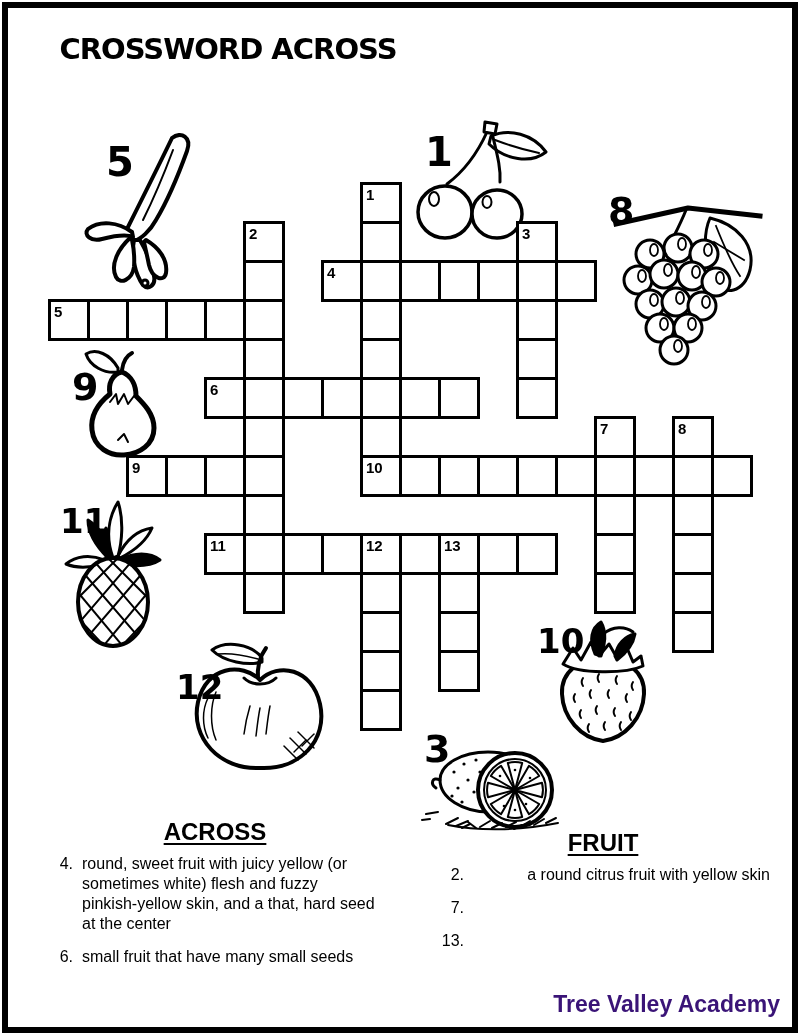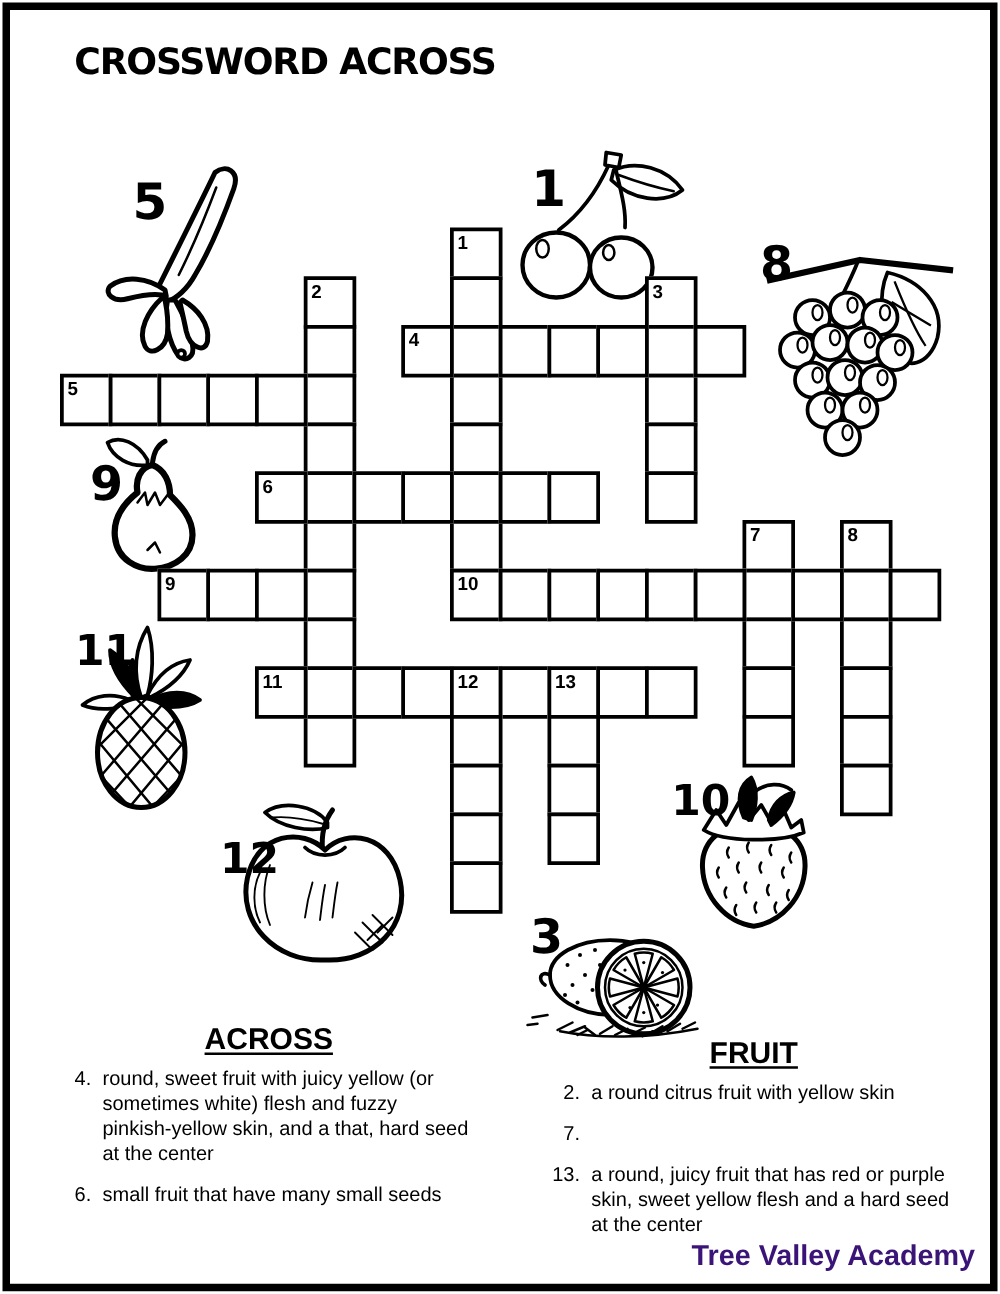--- a/index.html
+++ b/index.html
@@ -24,21 +24,21 @@
 
   
   .clues{position:absolute;z-index:3;}
   .clues-across{left:45px;top:820px;width:340px;}
   .clues-down{left:436px;top:831px;width:334px;}
   .clues h3{font-size:24px;line-height:24px;font-weight:bold;margin:0 0 10px 0;text-align:center;}
   .clues h3 span{text-decoration:underline;text-underline-offset:3px;}
   .clue{display:flex;margin-bottom:13px;font-size:16px;line-height:20px;}
   .clue-num{flex:none;width:28px;text-align:right;margin-right:9px;}
   .clues-across .clue-text{width:294px;}
-  .clues-down .clue-text{width:302px;}
+  .clues-down .clue-text{width:302px;text-align:right;}
 
   .footer{position:absolute;top:991px;right:20px;z-index:6;font-family:"Liberation Sans",sans-serif;
           font-weight:bold;font-size:23px;}
 </style>
 </head>
 <body>
 
 <div class="page-border"></div>
 
 <div class="title-block">
@@ -402,18 +402,17 @@
   <div>
       <div class="clue">
         <span class="clue-num">2.</span>
         <span class="clue-text">a round citrus fruit with yellow skin</span>
       </div>
       <div class="clue">
         <span class="clue-num">7.</span>
       </div>
       <div class="clue">
         <span class="clue-num">13.</span>
-        <span class="clue-text">a round, juicy fruit that has red or purple skin, sweet yellow flesh and a hard seed at the center</span>
       </div>
     </div>
 </section>
 
 <div class="footer" style="color: rgb(58, 20, 119);">Tree Valley Academy</div>
 
 </body></html>

